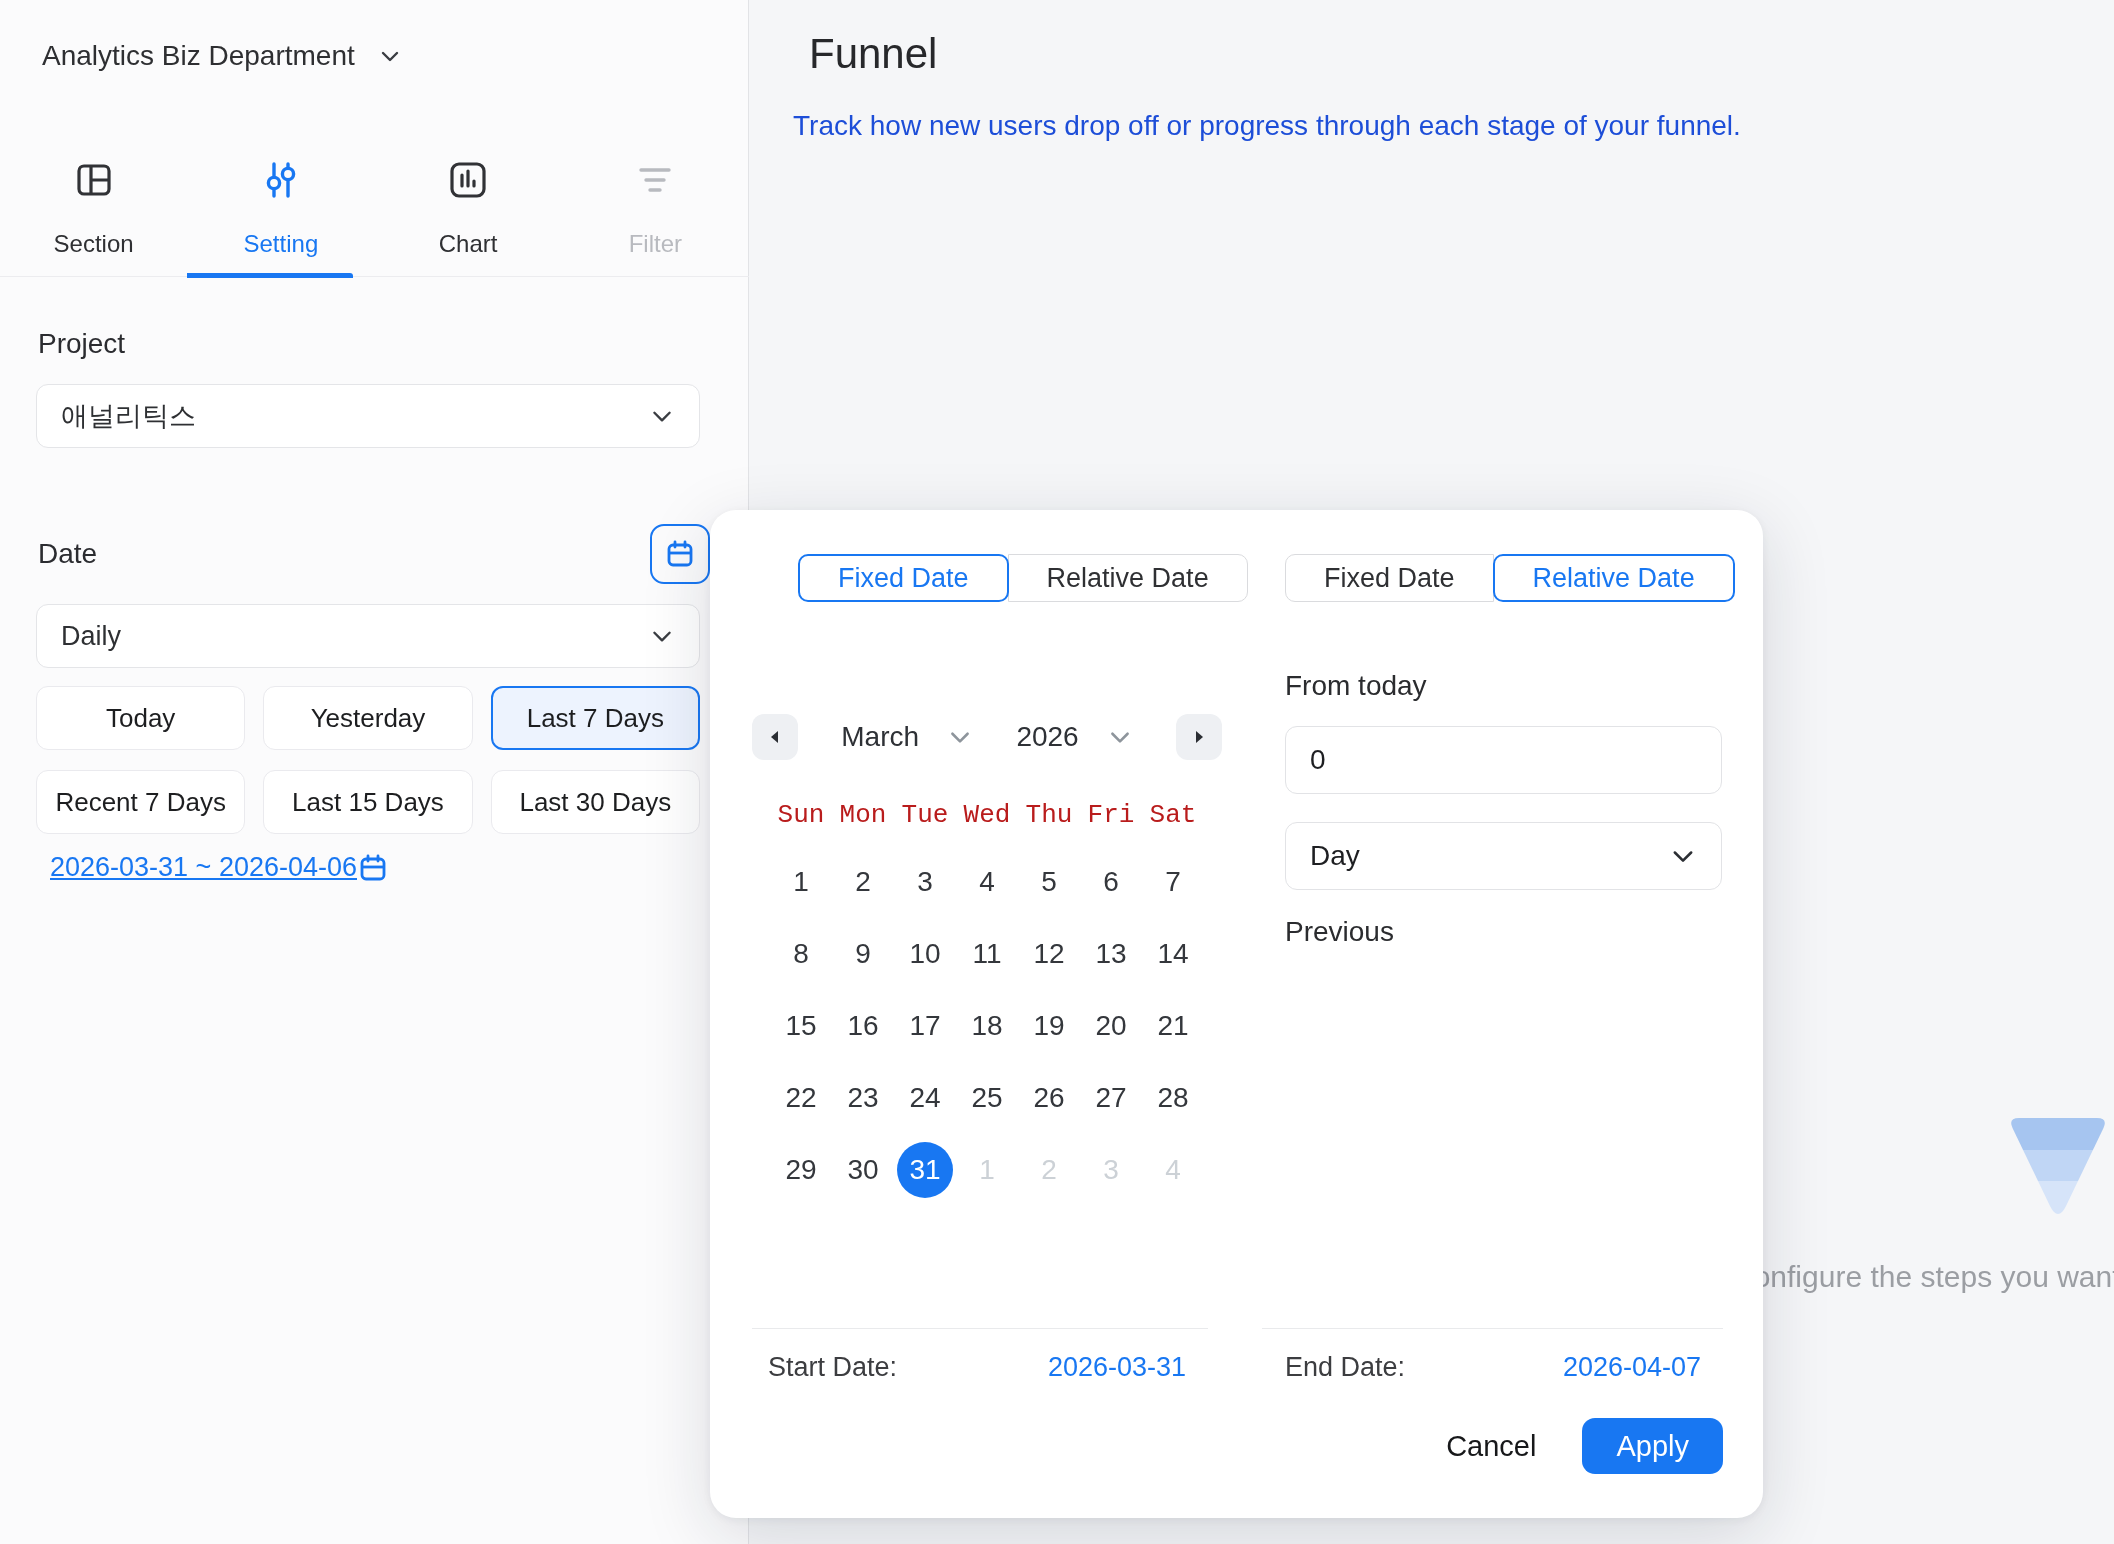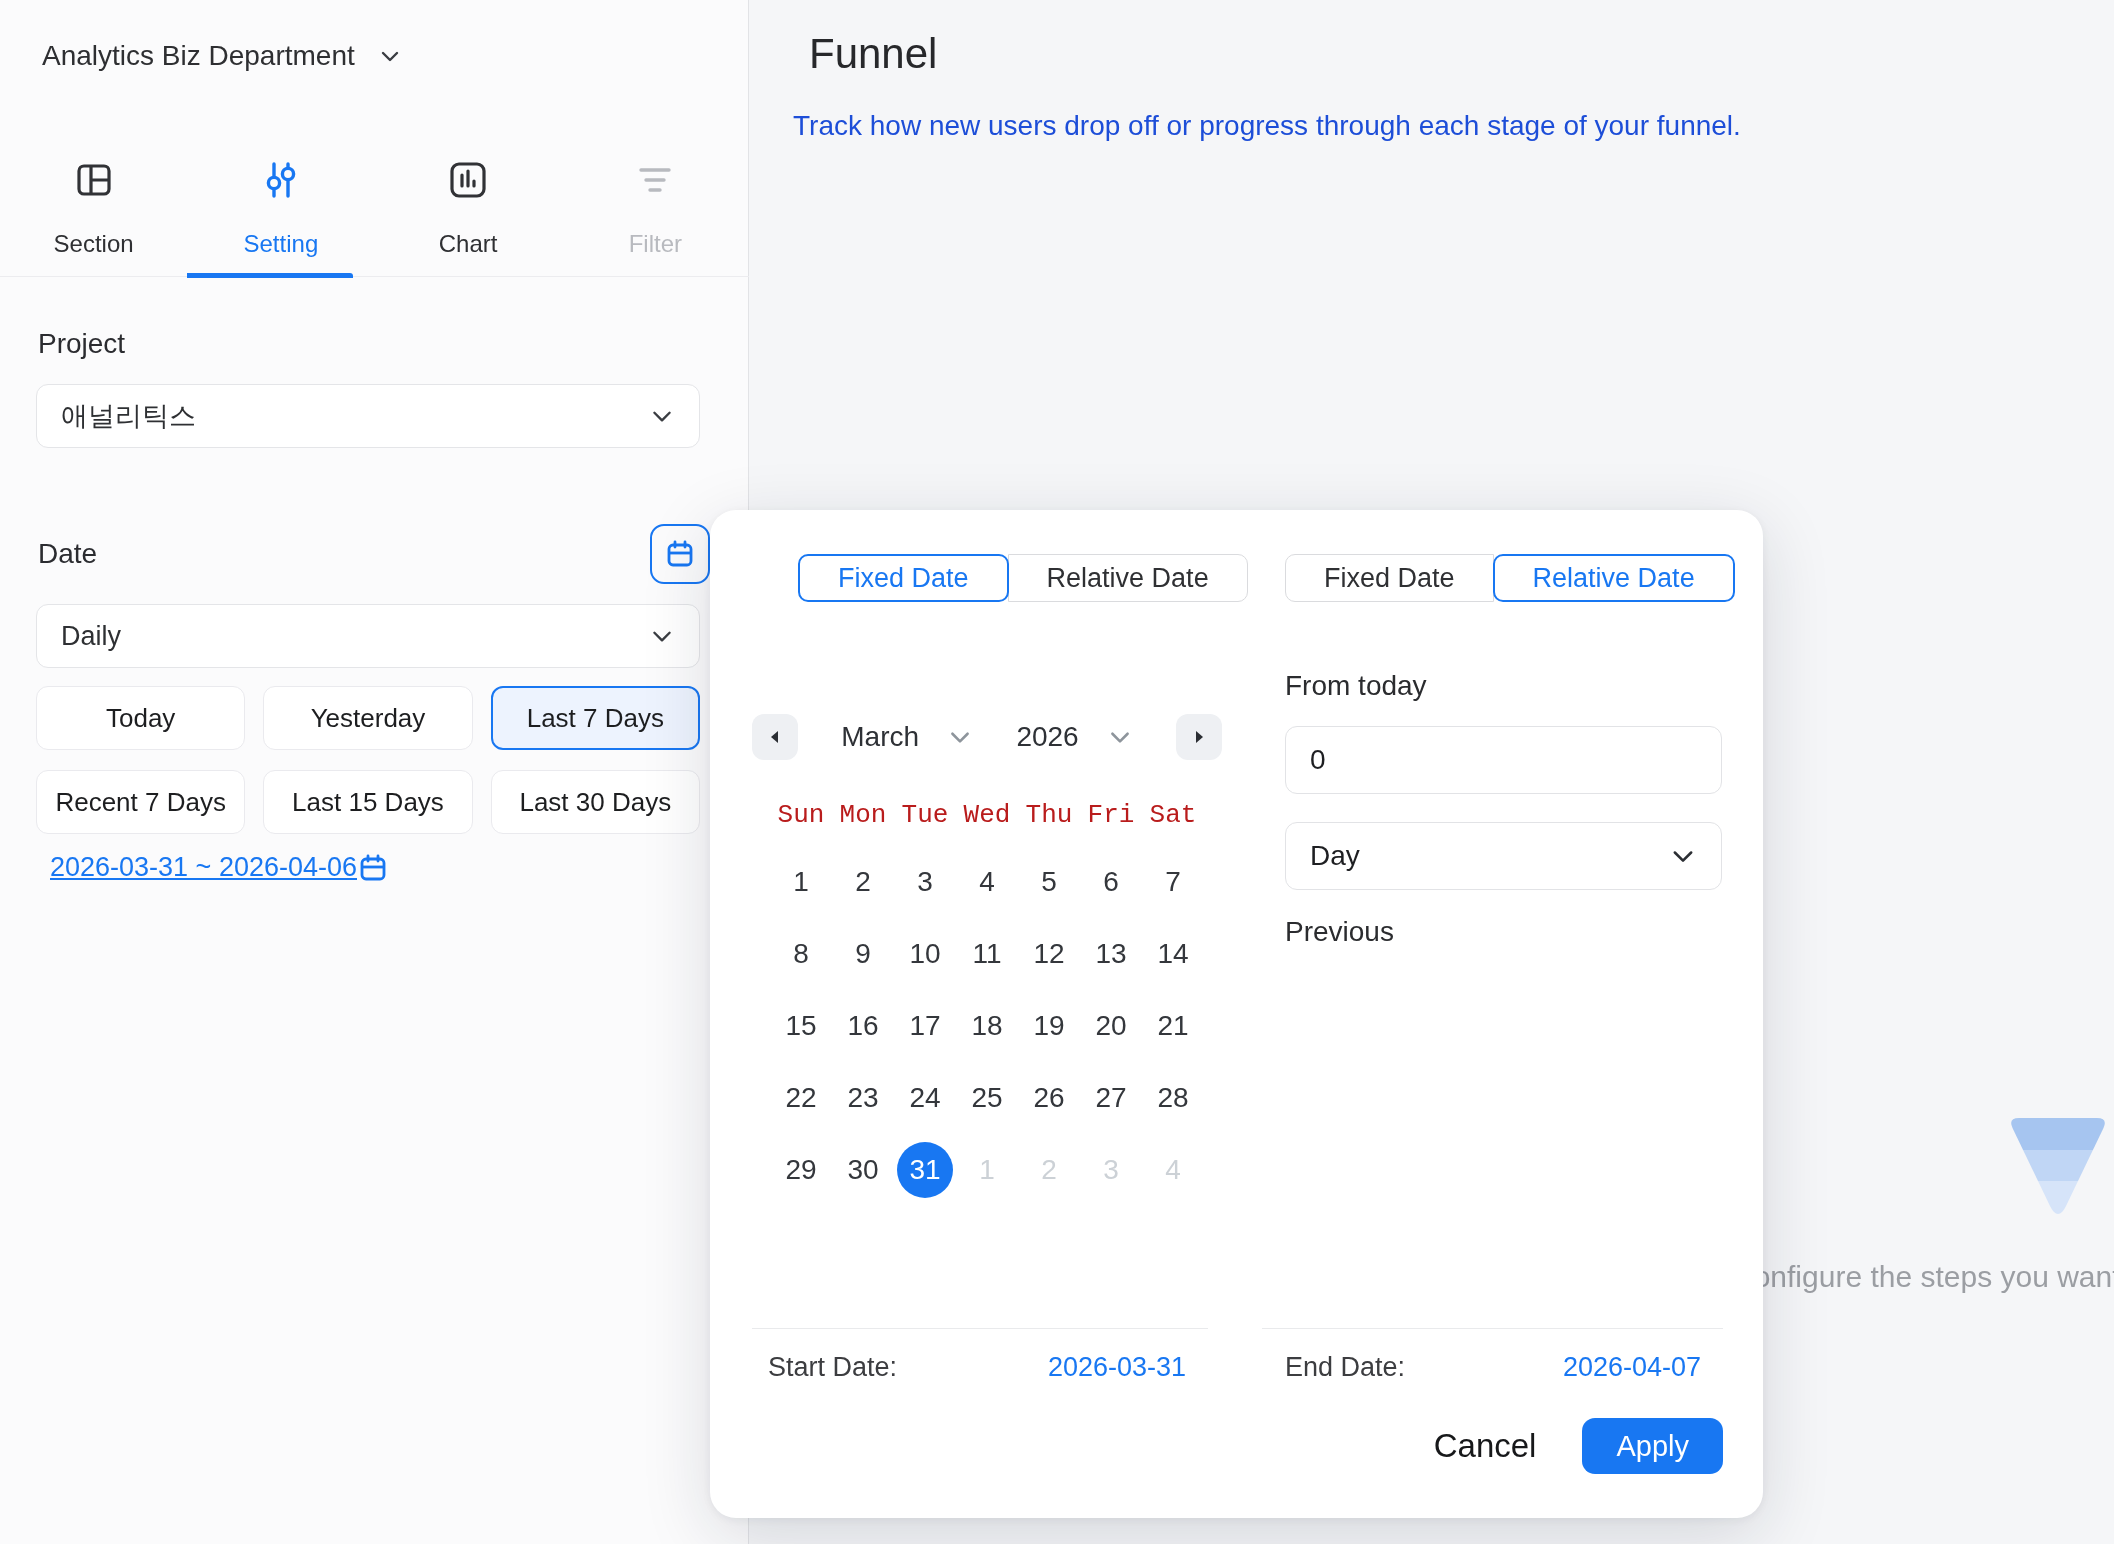--- a/index.html
+++ b/index.html
@@ -91,21 +91,21 @@
   .rel-label { position:absolute; left:575px; font-size:28px; color:#2b2c2f; }
   .rel-input { position:absolute; left:575px; top:216px; width:437px; height:68px;
     border:1px solid #e2e3e6; border-radius:12px; font-size:28px; color:#1e1f22;
     padding:0 24px; font-family:inherit; background:#fff; }
   .rel-select { position:absolute; left:575px; top:312px; width:437px; height:68px;
     border:1px solid #e2e3e6; border-radius:12px; background:#fff; display:flex;
     align-items:center; justify-content:space-between; padding:0 24px; font-size:28px;
     color:#1e1f22; cursor:pointer; }
 
   .footer { position:absolute; right:40px; top:908px; display:flex; align-items:center; gap:46px; }
-  .cancel-btn { border:none; background:transparent; font-size:33px; color:#17181a;
+  .cancel-btn { border:none; background:transparent; font-size:29px; color:#17181a;
     font-family:inherit; cursor:pointer; }
   .apply-btn { border:none; background:#1877F2; color:#fff; font-size:29px;
     height:56px; padding:0 34px; border-radius:13px; font-family:inherit; cursor:pointer; }
 </style>
 </head>
 <body>
 
 <div class="sidebar">
 
   <div class="workspace">

